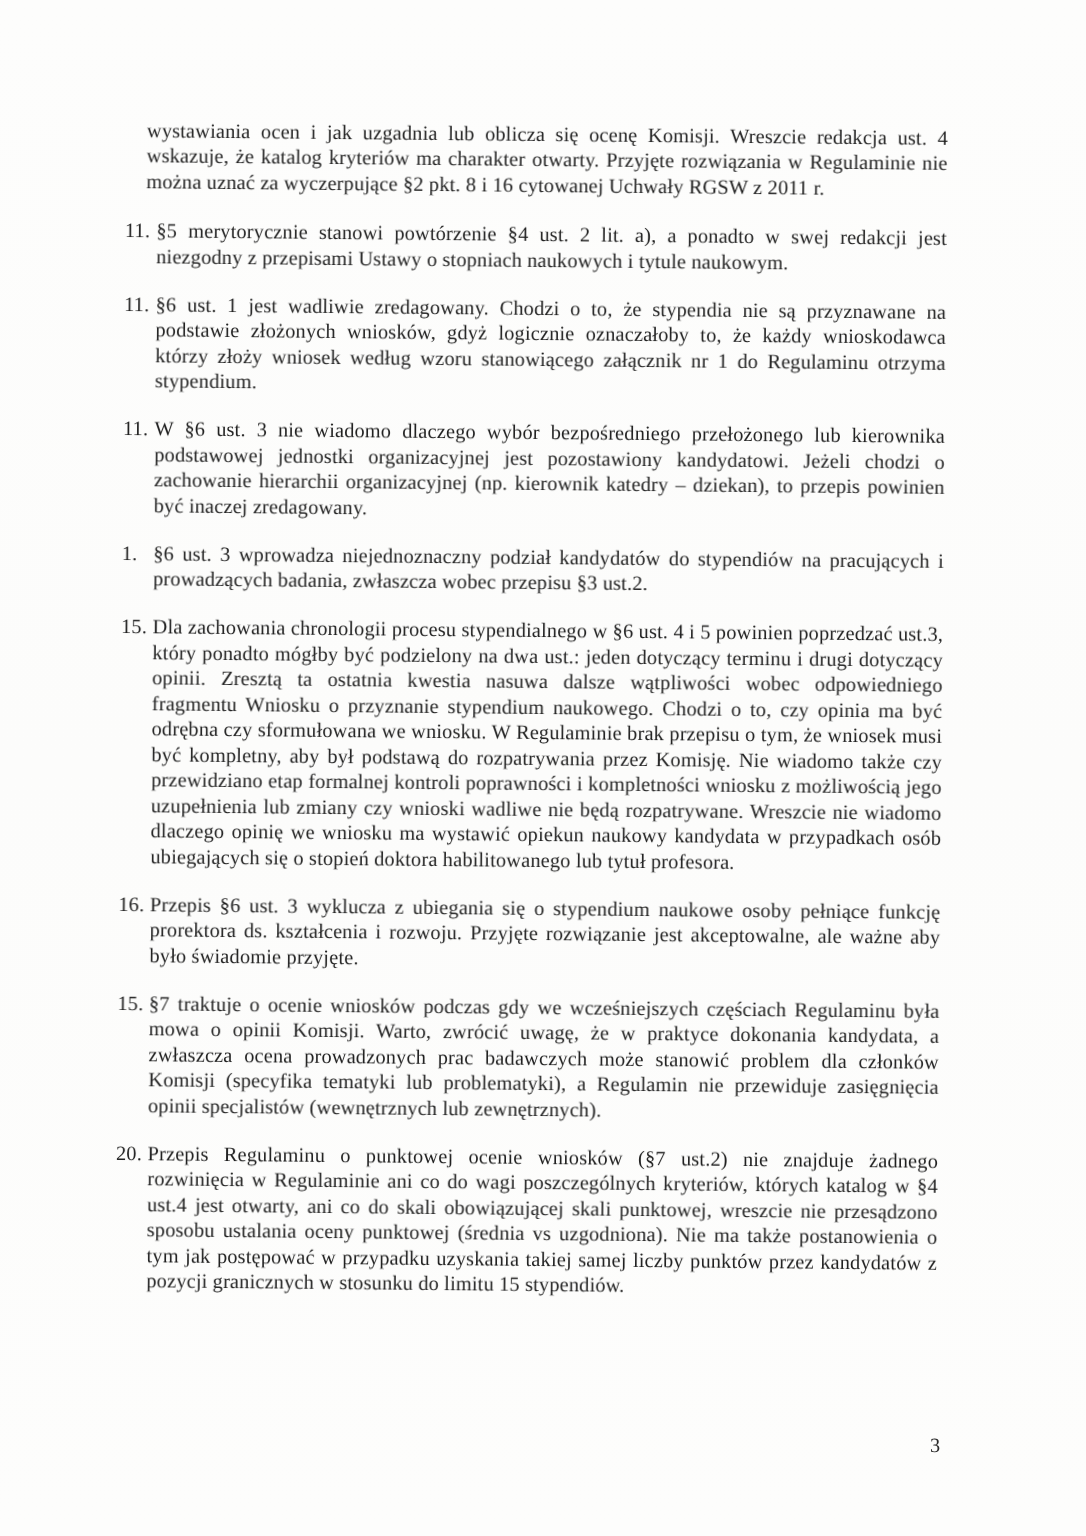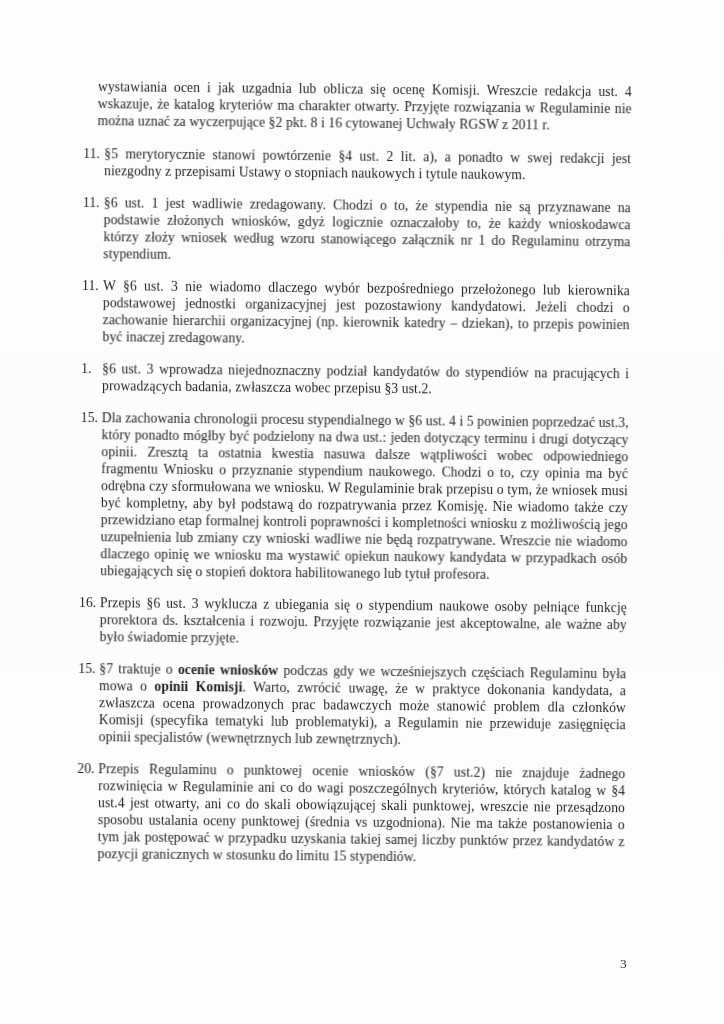--- a/index.html
+++ b/index.html
@@ -45,21 +45,21 @@
   }
   .item-number {
     flex: 0 0 21px;
     width: 21px;
   }
   .item-text {
     flex: 1 1 auto;
     text-align: justify;
   }
   .item-text strong {
-    font-weight: bold;
+    font-weight: normal;
   }
   .page-number {
     position: absolute;
     left: 620px;
     top: 956px;
     font-size: 13.5px;
     font-family: "Liberation Serif", "DejaVu Serif", serif;
     color: #2a2a2a;
     filter: blur(0.2px);
   }

